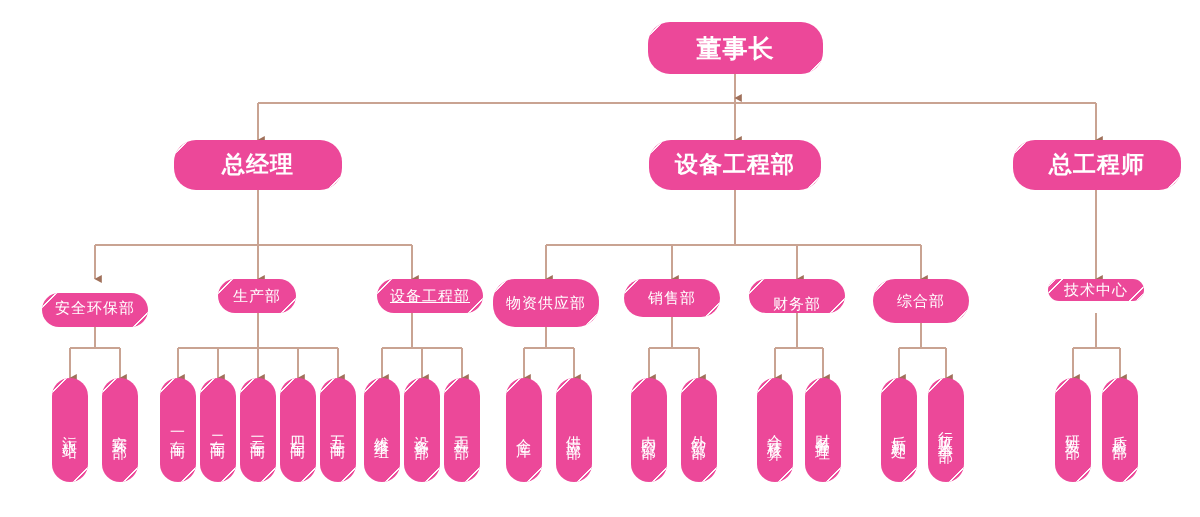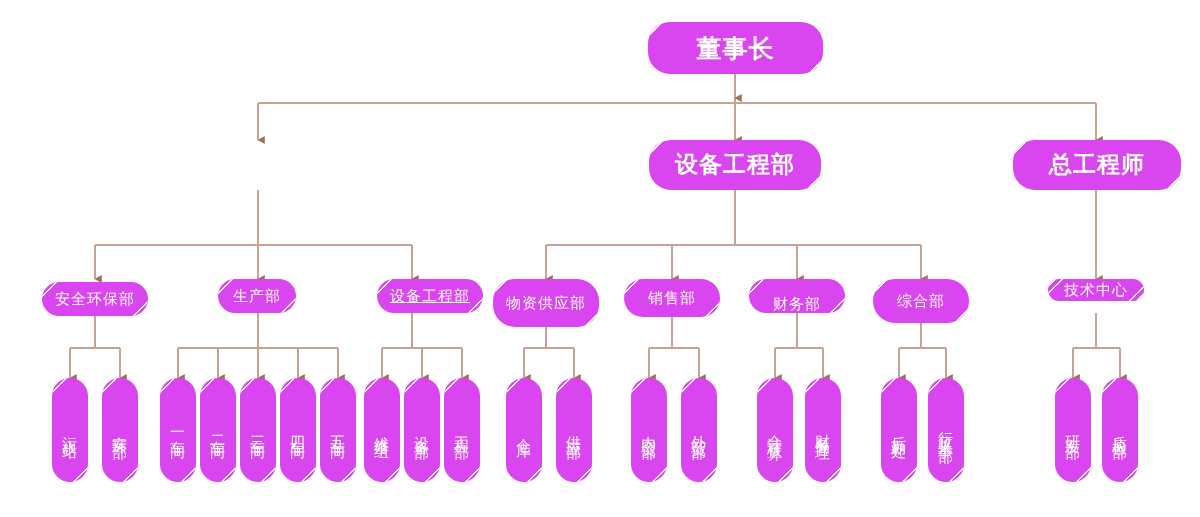--- a/index.html
+++ b/index.html
@@ -9,21 +9,21 @@
     font-family:"Liberation Sans","DejaVu Sans",sans-serif;
     overflow:hidden;
     position:relative;
   }
   #chart-root{position:absolute;left:0;top:0;width:1200px;height:517px;}
   svg#connectors{position:absolute;left:0;top:0;width:1200px;height:517px;pointer-events:none;}
 
   .node{
     position:absolute;
     box-sizing:border-box;
-    background:#d946ef;
+    background:#ec4899;
     color:#ffffff;
     overflow:hidden;
     display:flex;
     align-items:center;
     justify-content:center;
     border-radius:22px;
   }
   
   .node::before,.node::after{
     content:"";
@@ -144,28 +144,31 @@
       <path d="M1073,348 L1120,348"></path>
       <path d="M1073,348 L1073,378" marker-end="url(#arw)"></path>
       <path d="M1120,348 L1120,378" marker-end="url(#arw)"></path>
     </g>
   </svg>
 
   <div class="node horiz lvl0" style="left:648px;top:22px;width:175px;height:52px;">
     <span class="label">董事长</span>
   </div>
 
+  <div class="node horiz lvl1" style="left:174px;top:140px;width:168px;height:50px;">
+    <span class="label">总经理</span>
+  </div>
   <div class="node horiz lvl1" style="left:649px;top:140px;width:172px;height:50px;">
     <span class="label">设备工程部</span>
   </div>
   <div class="node horiz lvl1" style="left:1013px;top:140px;width:168px;height:50px;">
     <span class="label">总工程师</span>
   </div>
 
-  <div class="node horiz lvl2" style="left:42px;top:282px;width:106px;height:34px;">
+  <div class="node horiz lvl2" style="left:42px;top:293px;width:106px;height:34px;font-family:Liberation Mono, monospace;">
     <span class="label">安全环保部</span>
   </div>
   <div class="node horiz lvl2" style="left:218px;top:279px;width:78px;height:34px;">
     <span class="label">生产部</span>
   </div>
   <div class="node horiz lvl2" style="left:377px;top:279px;width:106px;height:34px;text-decoration:underline;">
     <span class="label">设备工程部</span>
   </div>
   <div class="node horiz lvl2" style="left:493px;top:279px;width:106px;height:48px;">
     <span class="label">物资供应部</span>

